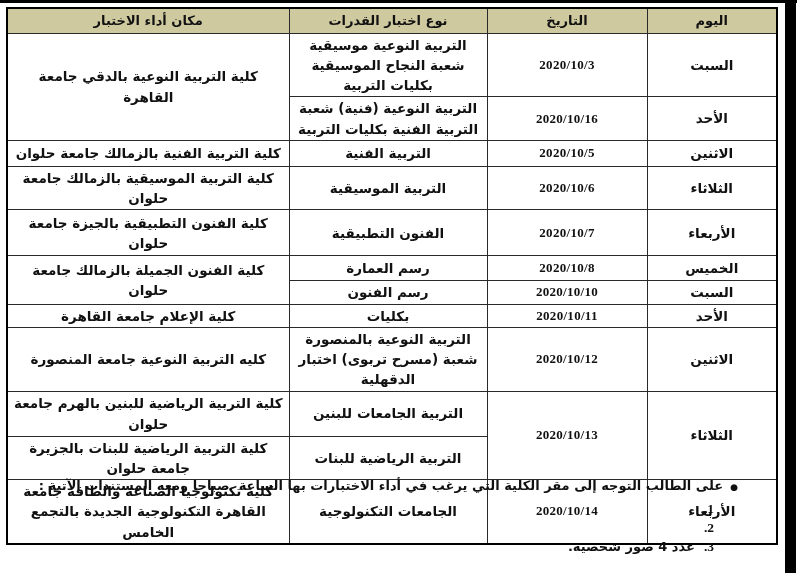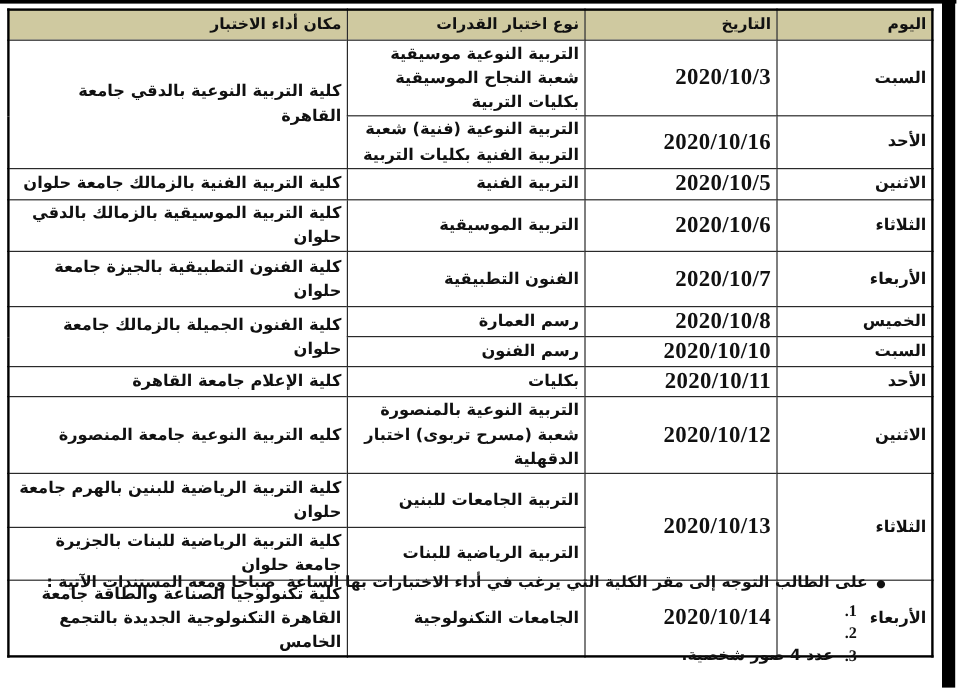--- a/index.html
+++ b/index.html
@@ -16,35 +16,35 @@
 
   table.schedule{
     position:absolute;top:7px;left:6px;
     width:770px;
     border-collapse:collapse;
     direction:rtl;
     table-layout:fixed;
   }
   table.schedule th, table.schedule td{
     border:1px solid #2a2a2a;
-    text-align:right;
+    text-align:center;
     vertical-align:middle;
     padding:1px 4px;
     font-weight:bold;
   }
   table.schedule{border:2px solid #000;}
   th.hdr{
     background:#cfc9a0;
     font-size:13px;
     padding:3px 4px;
   }
   td.cell-ar{font-size:13.5px;line-height:1.5;}
   td.cell-date{
     font-family:"Liberation Serif", serif;
-    font-size:19px;
+    font-size:13px;
     letter-spacing:.3px;
     margin-top:29px;
   }
   .notes{
     position:absolute;top:478px;left:0;
     width:800px;
     direction:rtl;
     font-weight:bold;
   }
   .note-line{
@@ -100,21 +100,21 @@
     <td class="cell-ar">الاثنين</td>
     <td class="cell-date">2020/10/5</td>
     <td class="cell-ar">التربية الفنية</td>
     <td class="cell-ar">كلية التربية الفنية بالزمالك جامعة حلوان</td>
   </tr>
 
   <tr style="height:40px">
     <td class="cell-ar">الثلاثاء</td>
     <td class="cell-date">2020/10/6</td>
     <td class="cell-ar">التربية الموسيقية</td>
-    <td class="cell-ar">كلية التربية الموسيقية بالزمالك بالدقي حلوان</td>
+    <td class="cell-ar">كلية التربية الموسيقية بالزمالك جامعة حلوان</td>
   </tr>
 
   <tr style="height:46px">
     <td class="cell-ar">الأربعاء</td>
     <td class="cell-date">2020/10/7</td>
     <td class="cell-ar">الفنون التطبيقية</td>
     <td class="cell-ar">كلية الفنون التطبيقية بالجيزة جامعة حلوان</td>
   </tr>
 
   <tr style="height:25px">

